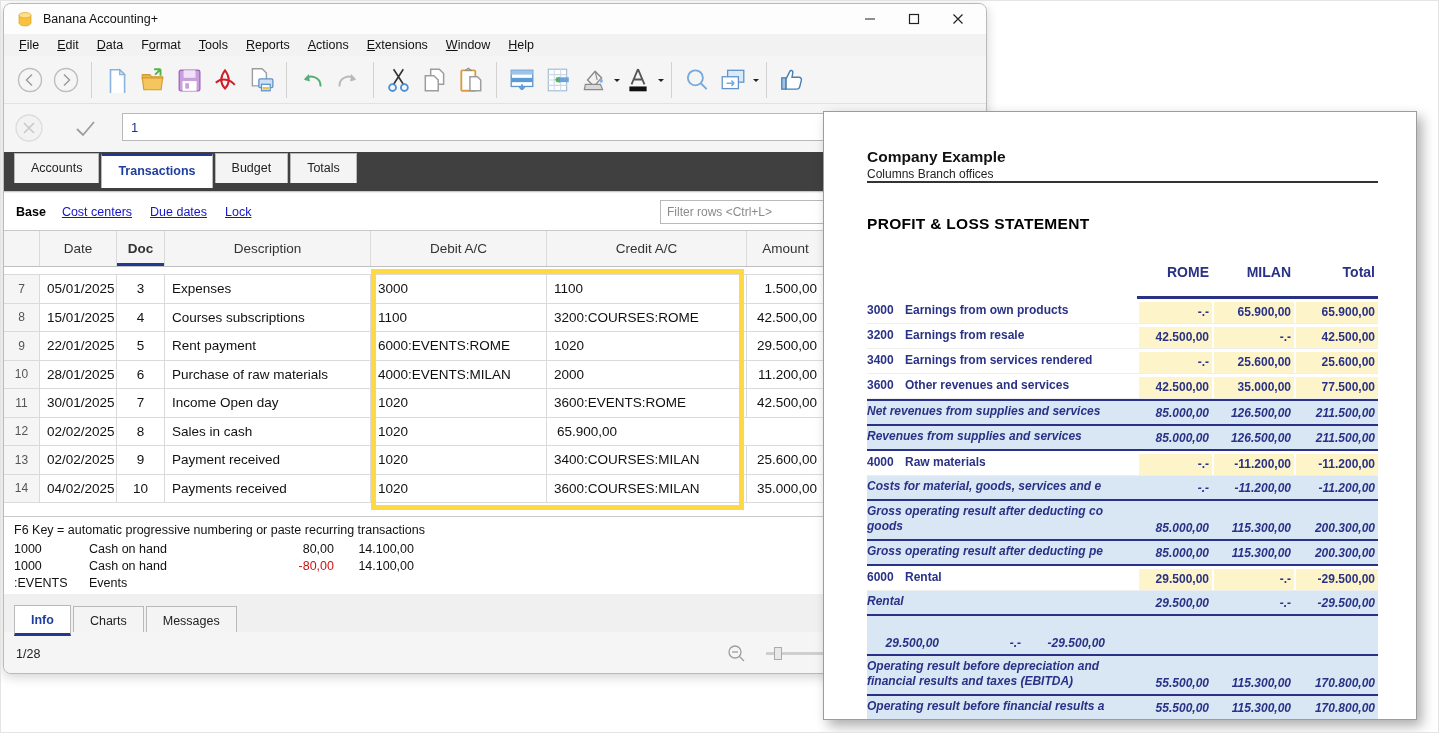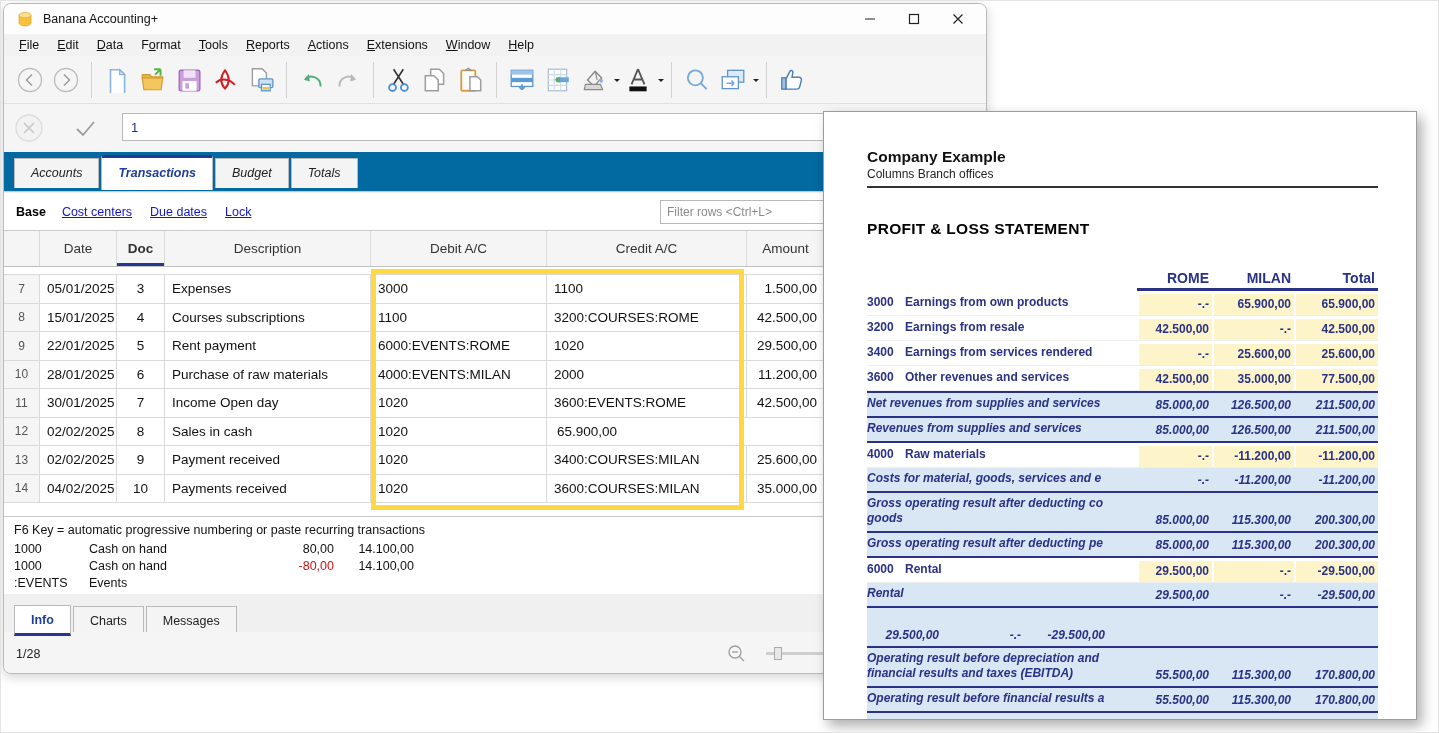--- a/index.html
+++ b/index.html
@@ -30,22 +30,22 @@
   .tb-sep { width:1px; height:36px; background:#d2d2d2; margin:0 7px; }
   .dd-arrow { width:0; height:0; border:3.5px solid transparent; border-top-color:#222; margin-left:2px; margin-top:4px; }
   .tb-combo { display:flex; align-items:center; }
 
   .formula-row { position:absolute; left:0; top:100px; width:100%; height:48px; background:#f5f5f5;
     display:flex; align-items:center; }
   .fx-btn { width:34px; height:34px; margin-left:8px; display:flex; align-items:center; justify-content:center; }
   .formula-input { position:absolute; left:118px; top:9px; width:860px; height:28px; background:#fff;
     border:1px solid #b9b9b9; font-size:13px; color:#1f2d9a; padding:0 8px; font-family:"Liberation Sans",sans-serif; }
 
-  .tabstrip { position:absolute; left:0; top:148px; width:100%; height:40px; background:#0369a1;
-    display:flex; align-items:center; padding-left:10px; border-bottom:1px solid #c9c9c9;font-style:italic; }
+  .tabstrip { position:absolute; left:0; top:148px; width:100%; height:40px; background:#404040;
+    display:flex; align-items:flex-start; padding-left:10px; border-bottom:1px solid #c9c9c9; }
   .tab { font-size:12.5px; color:#222; background:#f4f4f4; border:1px solid #b9b9b9; border-bottom:none;
     padding:7px 16px 8px 16px; margin-right:2px; position:relative; top:1px; }
   .tab.active { background:#fff; color:#1f3f9e; font-weight:bold; border-top:3px solid #23388f; padding-top:8px; padding-bottom:10px; z-index:2; }
 
   .viewbar { position:absolute; left:0; top:189px; width:820px; height:37px; background:#fff;
     display:flex; align-items:center; padding-left:12px; font-size:12.5px; }
   .view-link { margin-right:18px; color:#1414c8; text-decoration:underline; }
   .view-link.active { color:#000; font-weight:bold; text-decoration:none; margin-right:16px; }
   .filter-input { position:absolute; left:656px; top:7px; width:166px; height:24px; border:1px solid #b9b9b9;
     font-size:12px; color:#333; padding:0 6px; font-family:"Liberation Sans",sans-serif; background:#fff; }
@@ -93,31 +93,31 @@
   .status-page { margin-left:12px; }
   .zoom-area { position:absolute; right:150px; top:0; height:100%; display:flex; align-items:center; }
   .zoom-slider { width:70px; height:3px; background:#cfcfcf; margin-left:18px; position:relative; }
   .zoom-thumb { position:absolute; left:8px; top:-5px; width:8px; height:13px; background:#e8e8e8; border:1px solid #ababab; }
 
   
   .report { position:absolute; left:822px; top:110px; width:594px; height:609px; background:#fff;
     border:1px solid #9c9c9c; box-shadow:5px 6px 12px rgba(0,0,0,.32); z-index:50; overflow:hidden; }
   .rp-inner { position:absolute; left:43px; top:0; width:511px; }
   .rp-company { margin-top:36px; font-size:15.5px; font-weight:bold; color:#111; }
-  .rp-subtitle { font-size:12px; color:#222; margin-top:1px; padding-bottom:5px; border-bottom:2px solid #333; }
+  .rp-subtitle { font-size:12px; color:#222; margin-top:1px; border-bottom:2px solid #333; }
   .rp-title { margin-top:32px; font-size:15.5px; font-weight:bold; color:#000000; letter-spacing:.3px; }
 
   .rp-table { margin-top:28px; color:#293286; }
   .r-row { display:flex; align-items:flex-end; min-height:25px; }
   .r-row.two { min-height:40px; }
   .r-label { flex:1; font-size:12px; font-weight:bold; padding:3px 4px 4px 0; white-space:pre-line; line-height:1.3; }
   .r-code { display:inline-block; width:38px; }
   .rv { width:75px; text-align:right; font-size:12px; font-weight:bold; padding:3px 3px 4px 0; }
   .rv.v2 { width:82px; } .rv.v3 { width:84px; }
-  .r-head .rv { font-size:14px; border-bottom:3px solid #293286; padding-bottom:2px; }
+  .r-head .rv { font-size:14px; border-bottom:3px solid #293286; padding-bottom:16px; }
   .r-row.account .rv { background:#fdf5c9; border-left:2px solid #fff; }
   .r-row.account { border-bottom:1px solid #eeeeee; }
   .r-row.total { background:#d9e6f4; font-style:italic; }
   .r-row.total .r-label { font-style:italic; }
   .rule-below { border-bottom:2px solid #293286 !important; }
   .rule-above { border-top:2px solid #293286; }
 </style>
 </head>
 <body>
 

